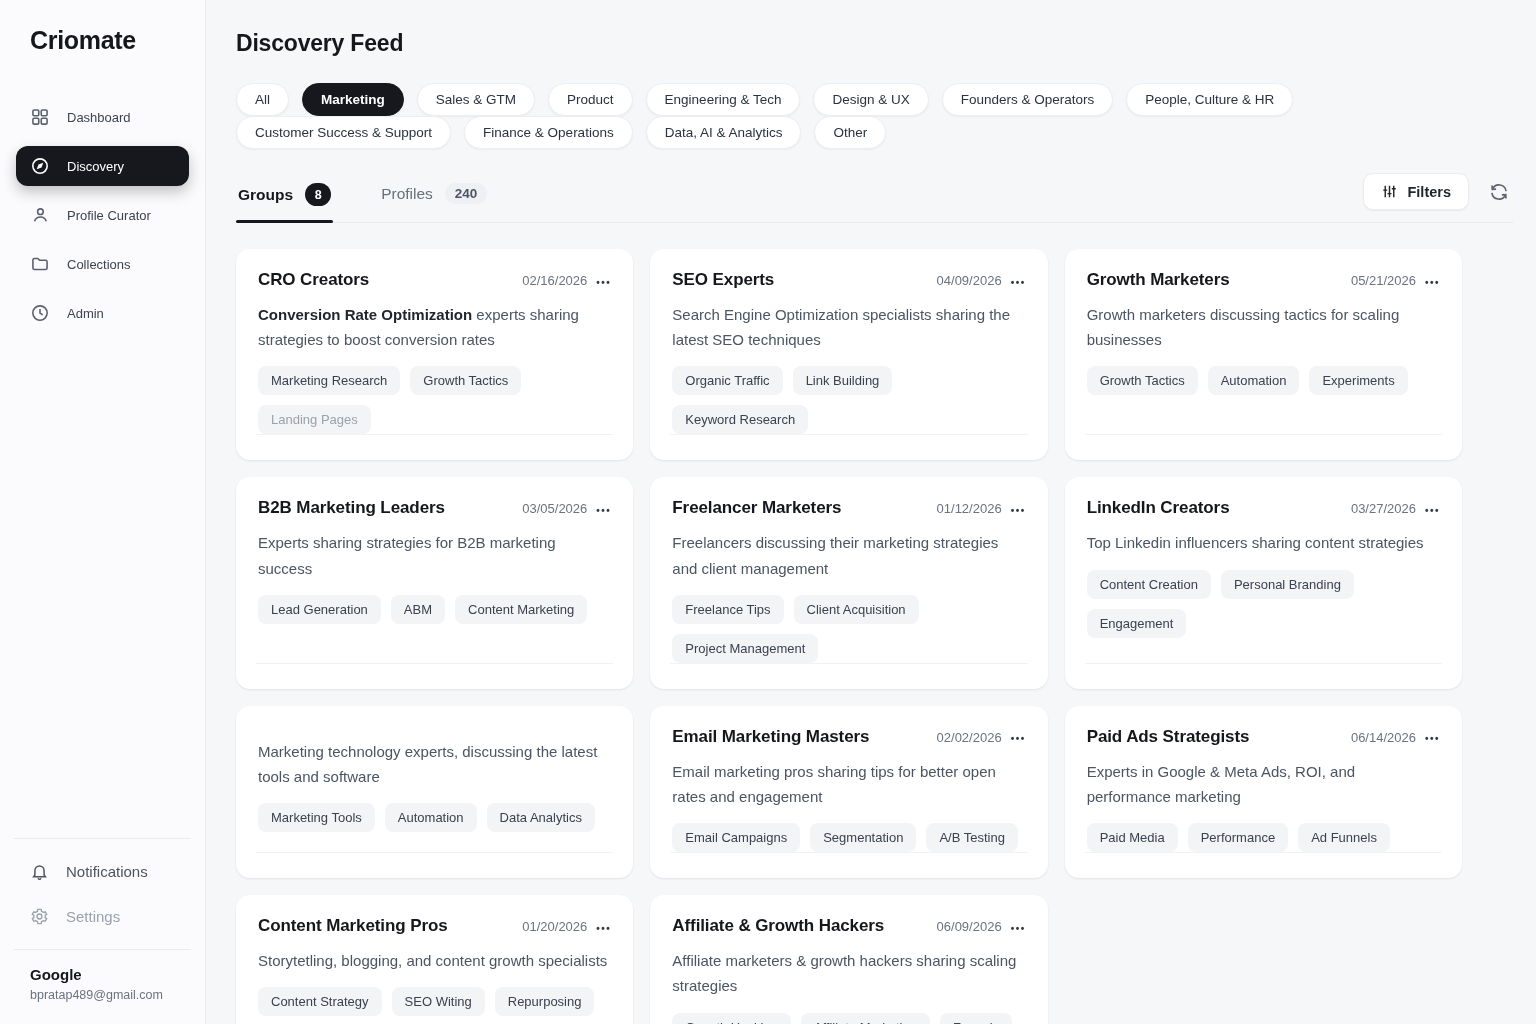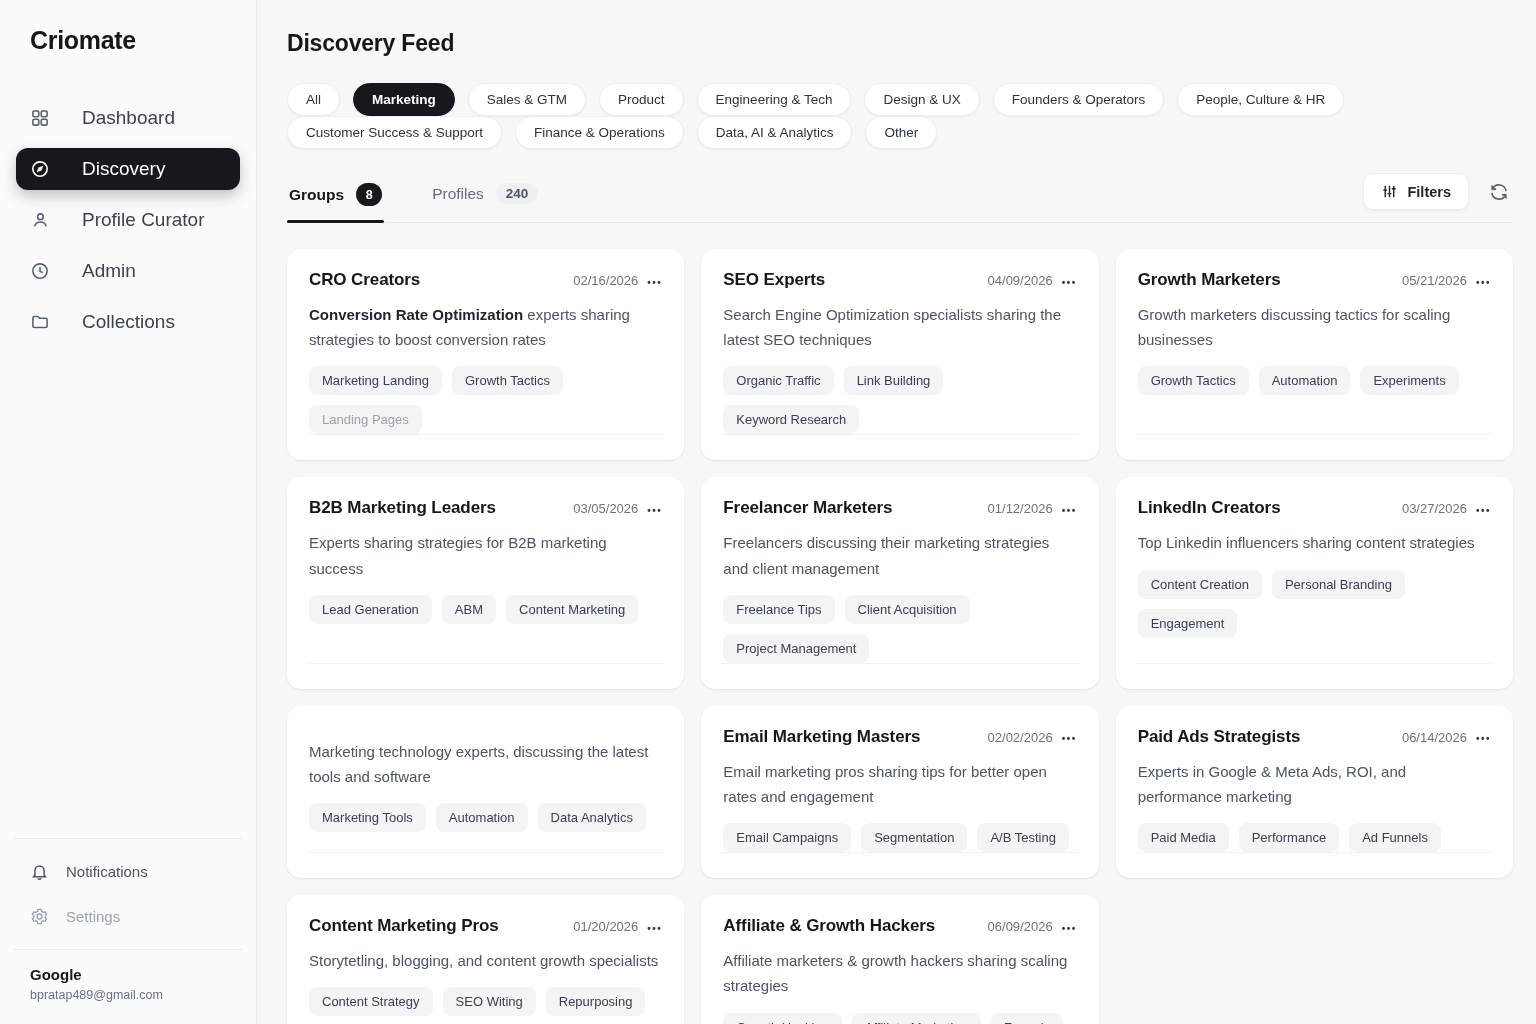--- a/index.html
+++ b/index.html
@@ -5,31 +5,31 @@
   * { box-sizing: border-box; margin: 0; padding: 0; }
   html,body { width:1536px; height:1024px; overflow:hidden; }
   body {
     font-family: "Liberation Sans", sans-serif;
     background:#f6f7f9;
     display:flex;
     color:#17181d;
   }
   
   .sidebar {
-    width:257px; height:100%; background:#fbfbfd;
+    width:206px; height:100%; background:#fbfbfd;
     border-right:1px solid #e8eaed;
     display:flex; flex-direction:column;
     padding:26px 16px 0 16px;
   }
   .logo { font-size:25px; font-weight:800; color:#15171b; padding-left:14px; letter-spacing:-0.3px; }
   .nav { margin-top:42px; display:flex; flex-direction:column; gap:9px; }
   .nav-item {
-    display:flex; align-items:center; gap:32px;
+    display:flex; align-items:center; gap:17px;
     padding:10px 14px; border-radius:12px;
-    font-size:19px; color:#3c434e; font-weight:500;
+    font-size:13px; color:#3c434e; font-weight:500;
     cursor:pointer; background:transparent; border:none; text-align:left;
   }
   .nav-item .ic { width:20px; height:20px; color:#59616f; flex:0 0 auto; display:flex; }
   .nav-item.active {
     background:#17181d; color:#ffffff; font-weight:400;
     box-shadow:0 6px 14px rgba(23,24,29,.25);
   }
   .nav-item.active .ic { color:#ffffff; }
   .side-bottom { margin-top:auto; }
   .side-divider { border-top:1px solid #e9ebee; margin:0 -2px; }
@@ -147,34 +147,34 @@
             <circle cx="12.5" cy="8" r="3.4"></circle>
             <path d="M5.5 19.5c1-3.4 3.6-5.1 7-5.1s6 1.7 7 5.1"></path>
           </svg>
       </span>
       <span>Profile Curator</span>
     </button>
 
     <button class="nav-item">
       <span class="ic">
         <svg viewBox="0 0 24 24" fill="none" stroke="currentColor" stroke-width="1.9">
-            <circle cx="12" cy="12" r="8.6"></circle>
-            <path d="M12 7.2v5l3.2 1.9"></path>
+            <path d="M3.5 7.2c0-1 .8-1.8 1.8-1.8h4.2l2 2.1h7.2c1 0 1.8.8 1.8 1.8v7.5c0 1-.8 1.8-1.8 1.8H5.3c-1 0-1.8-.8-1.8-1.8V7.2z"></path>
           </svg>
       </span>
-      <span>Admin</span>
+      <span>Collections</span>
     </button>
 
     <button class="nav-item">
       <span class="ic">
         <svg viewBox="0 0 24 24" fill="none" stroke="currentColor" stroke-width="1.9">
-            <path d="M3.5 7.2c0-1 .8-1.8 1.8-1.8h4.2l2 2.1h7.2c1 0 1.8.8 1.8 1.8v7.5c0 1-.8 1.8-1.8 1.8H5.3c-1 0-1.8-.8-1.8-1.8V7.2z"></path>
+            <circle cx="12" cy="12" r="8.6"></circle>
+            <path d="M12 7.2v5l3.2 1.9"></path>
           </svg>
       </span>
-      <span>Collections</span>
+      <span>Admin</span>
     </button>
   </nav>
 
   <div class="side-bottom">
     <div class="side-divider"></div>
     <div class="foot-nav">
       <button class="foot-item">
         <span class="ic">
           <svg viewBox="0 0 24 24" fill="none" stroke="currentColor" stroke-width="1.9">
               <path d="M6.2 16.5v-5.6a5.8 5.8 0 0 1 11.6 0v5.6l1.6 2.1H4.6l1.6-2.1z"></path>
@@ -254,21 +254,21 @@
     <article class="card">
       <div class="card-head">
         <h3 class="card-title">CRO Creators</h3>
         <div class="card-meta">
           <span class="card-date">02/16/2026</span>
           <span class="dots"></span>
         </div>
       </div>
       <p class="card-desc"><span class="strong">Conversion Rate Optimization</span><span> experts sharing strategies to boost conversion rates</span></p>
       <div class="tags">
-        <span class="tag">Marketing Landing</span>
+        <span class="tag">Marketing Research</span>
         <span class="tag">Growth Tactics</span>
         <span class="tag tag-muted">Landing Pages</span>
       </div>
       <div class="card-footer"></div>
     </article>
 
     <article class="card">
       <div class="card-head">
         <h3 class="card-title">SEO Experts</h3>
         <div class="card-meta">

